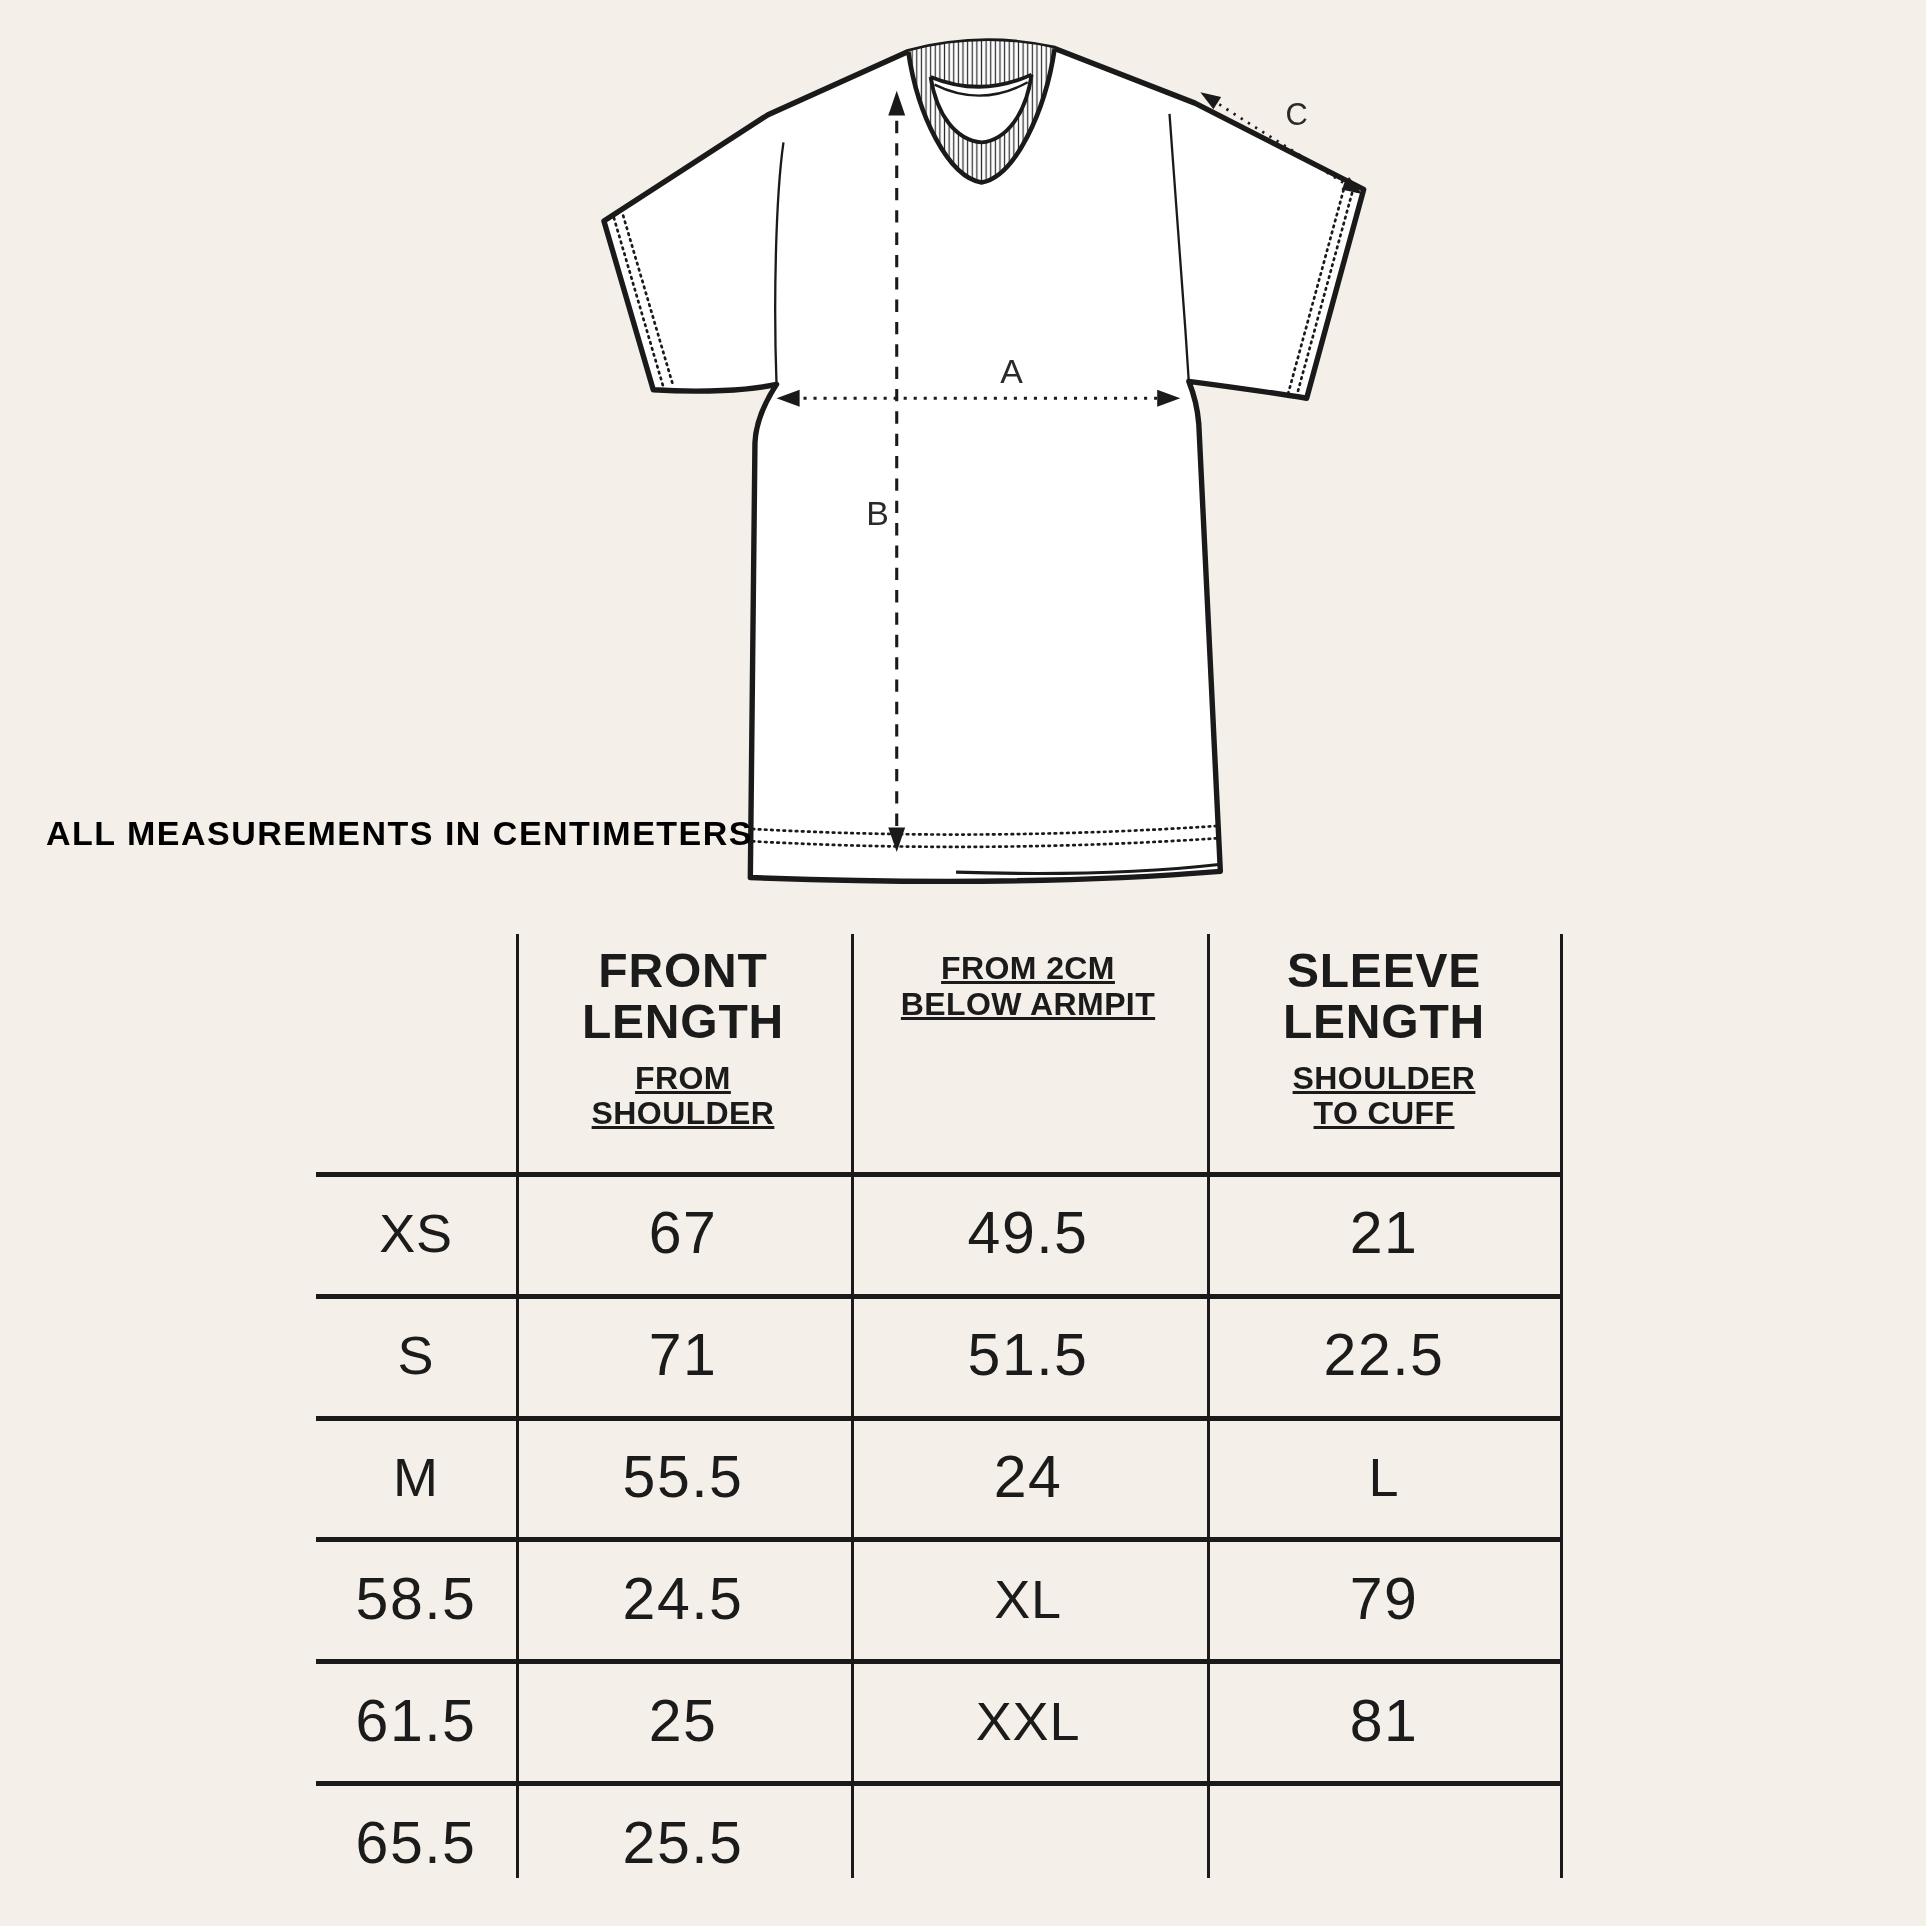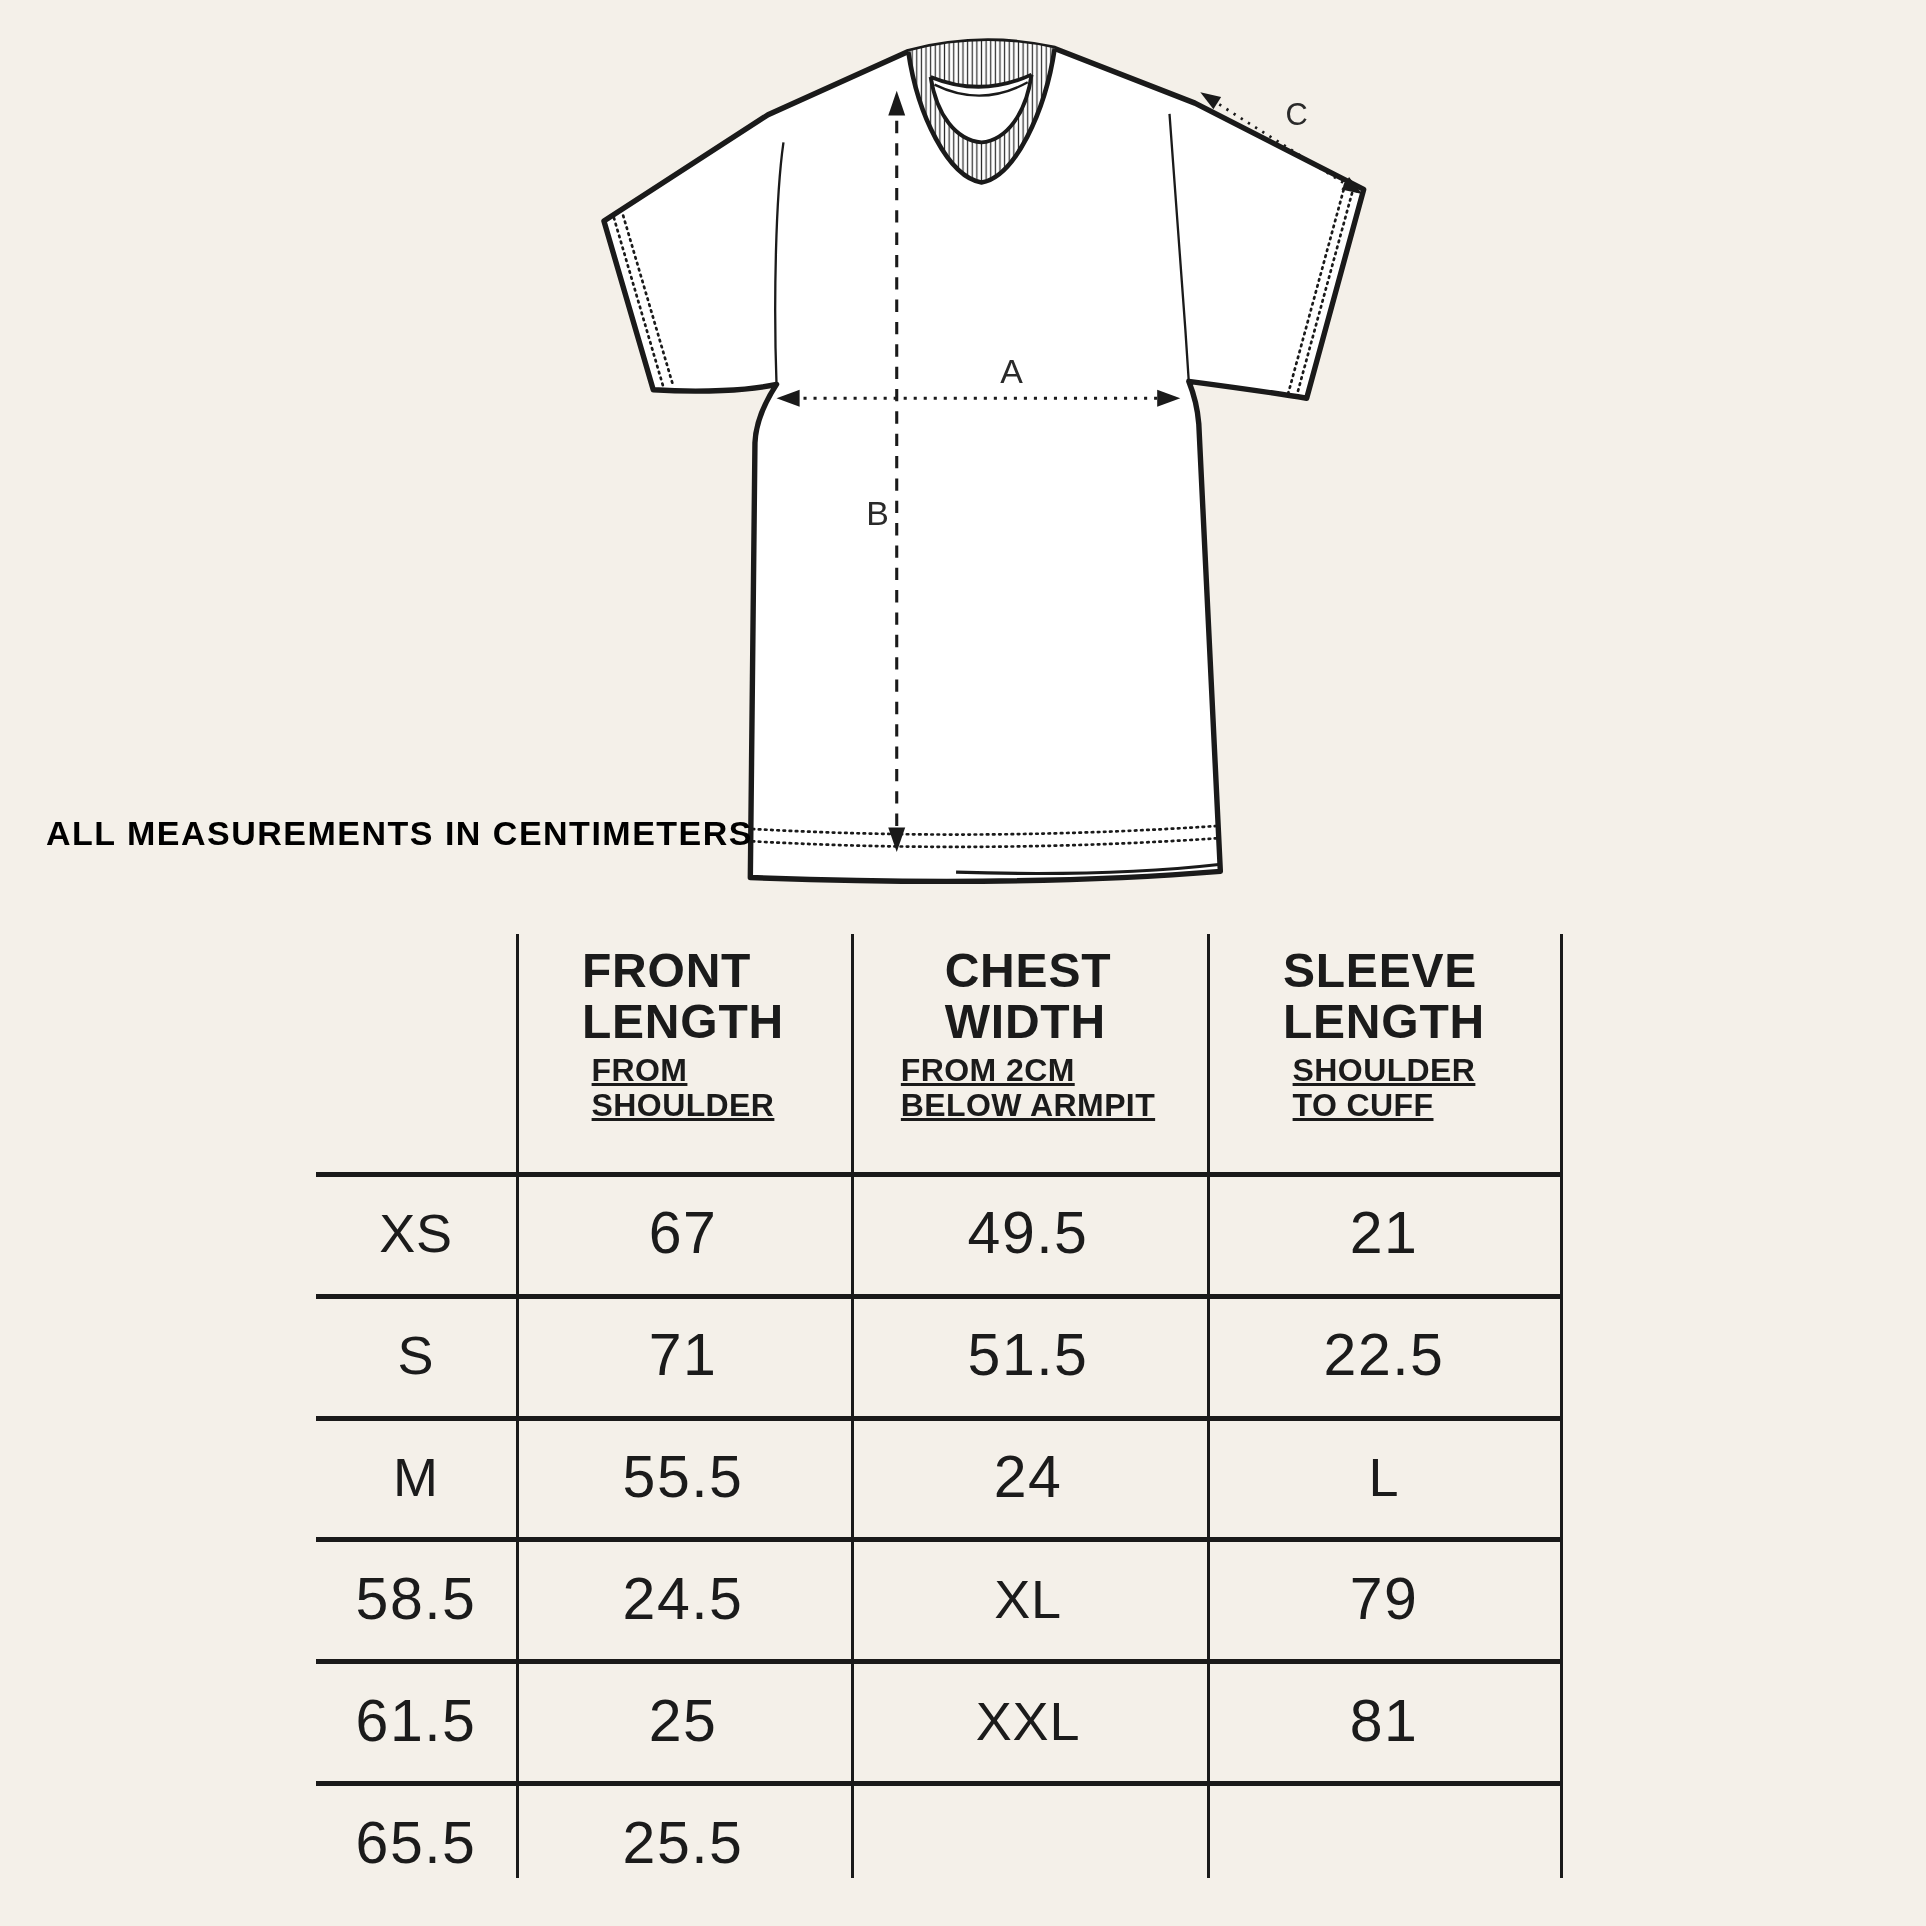--- a/index.html
+++ b/index.html
@@ -38,21 +38,22 @@
     width:1247px;height:969px;
   }
   .grid{
     position:absolute;inset:0;
     display:grid;
     grid-template-columns:200px 334px 356px 356px;
     grid-template-rows:238px repeat(6,122px);
   }
   .cell{
     display:flex;align-items:center;justify-content:center;
-    text-align:left;
+    text-align:center;
+    gap:8px;
   }
   .th{
     flex-direction:column;
     justify-content:flex-start;
     padding-top:12.3px;
   }
   .th .title{
     font-size:48px;
     font-weight:700;
     line-height:1.06;
@@ -172,22 +173,20 @@
     <div class="grid">
 
       <div class="cell th"></div>
       <div class="cell th">
         <div class="title">FRONT
 LENGTH</div>
         <div class="sub">FROM
 SHOULDER</div>
       </div>
       <div class="cell th">
-        <div class="title">CHEST
-WIDTH</div>
         <div class="sub">FROM 2CM
 BELOW ARMPIT</div>
       </div>
       <div class="cell th">
         <div class="title">SLEEVE
 LENGTH</div>
         <div class="sub">SHOULDER
 TO CUFF</div>
       </div>
 

